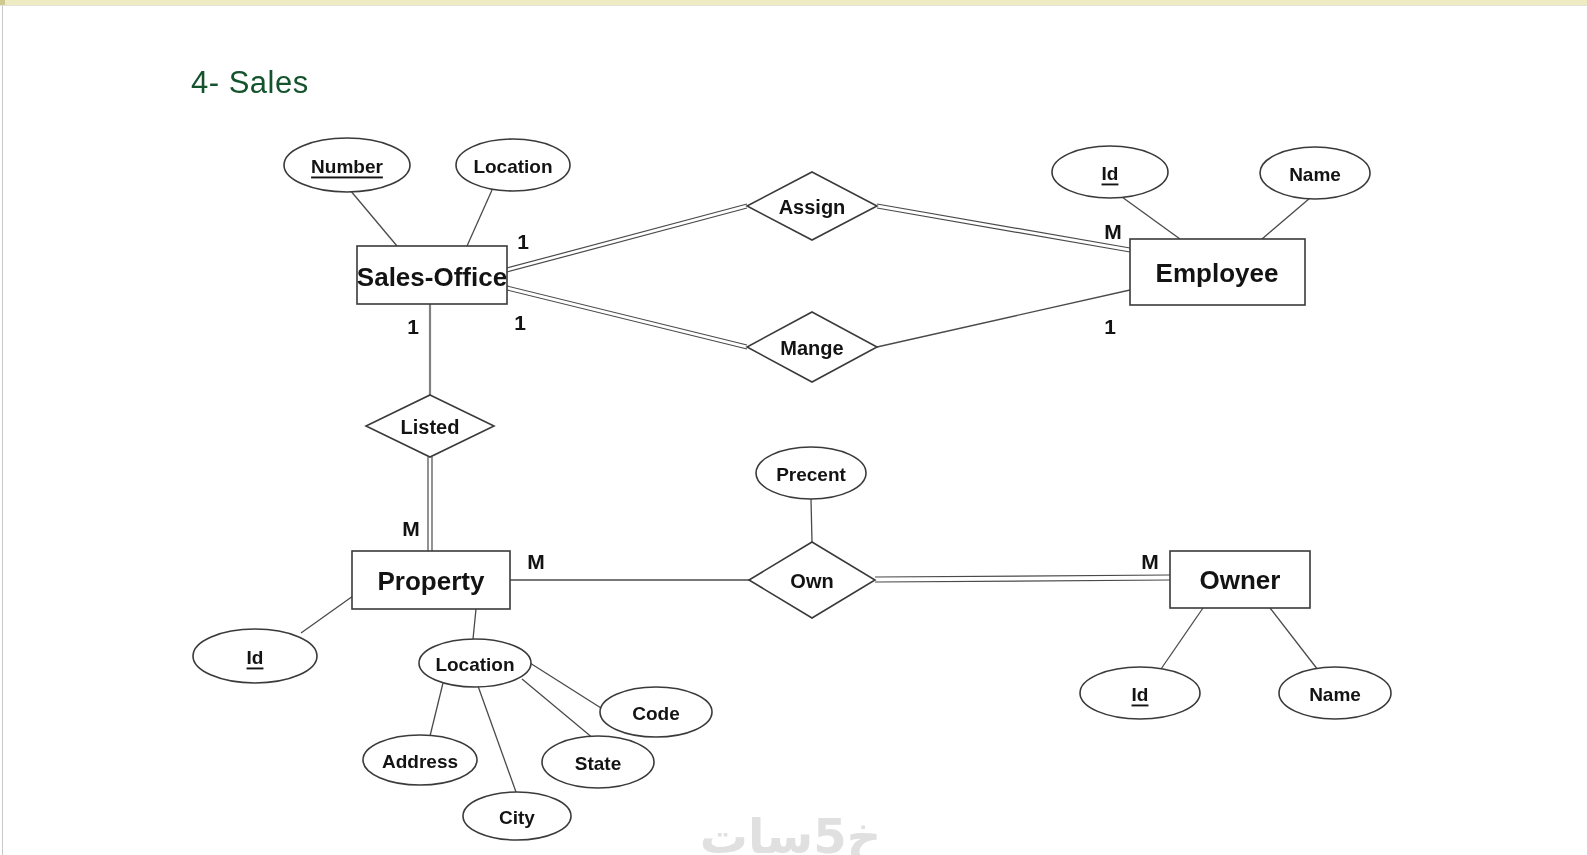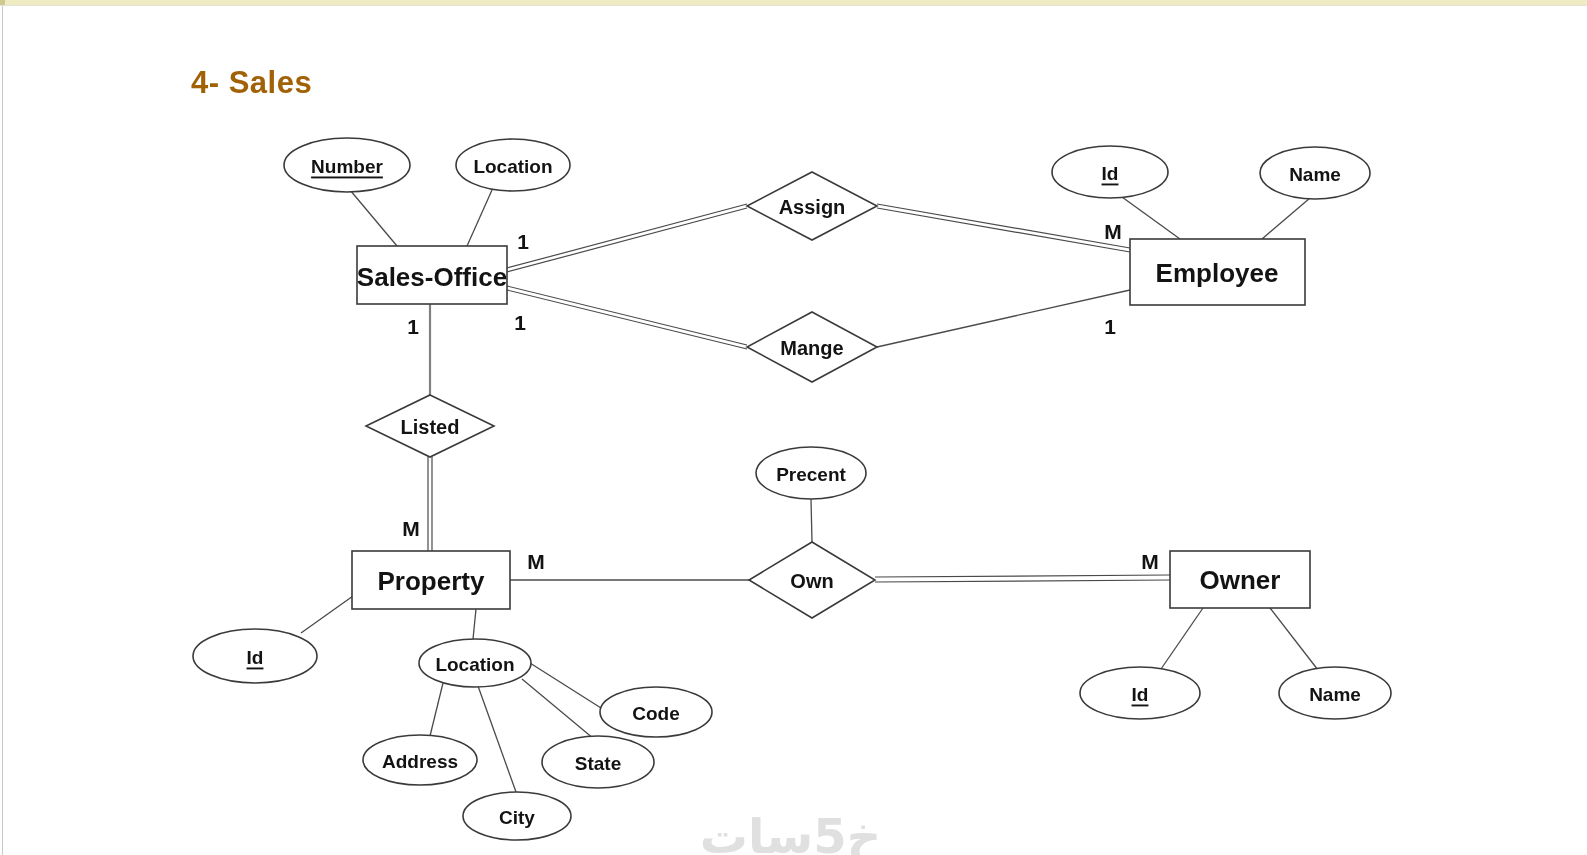--- a/index.html
+++ b/index.html
@@ -32,22 +32,22 @@
     position: absolute;
     left: 2px; top: 6px;
     width: 1px; height: 849px;
     background: #c9c9c9;
   }
   .page-title {
     position: absolute;
     left: 191px;
     top: 44px;
     font-size: 31px;
-    font-weight: bold;
-    color: #a16207;
+    font-weight: normal;
+    color: #14532d;
     letter-spacing: 0.5px;
     white-space: nowrap;
   }
   .diagram-svg {
     position: absolute;
     left: 0; top: 0;
     width: 1587px;
     height: 855px;
   }
   .diagram-svg text {

